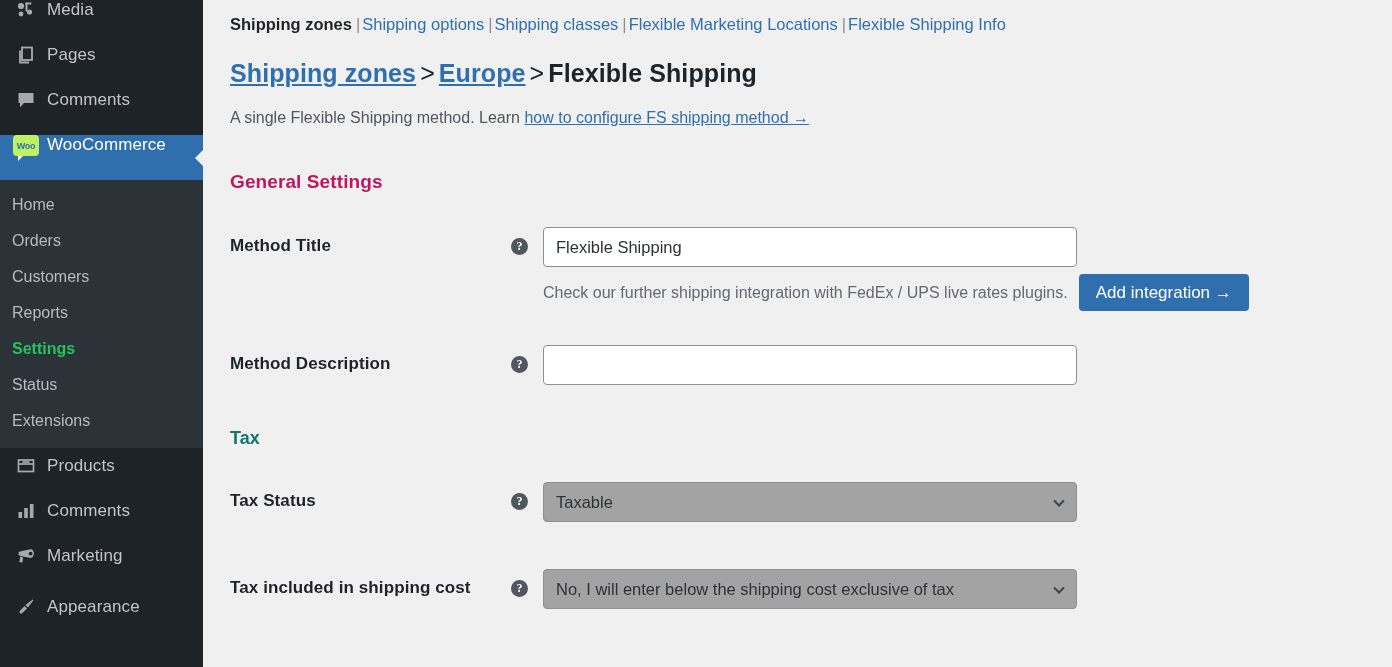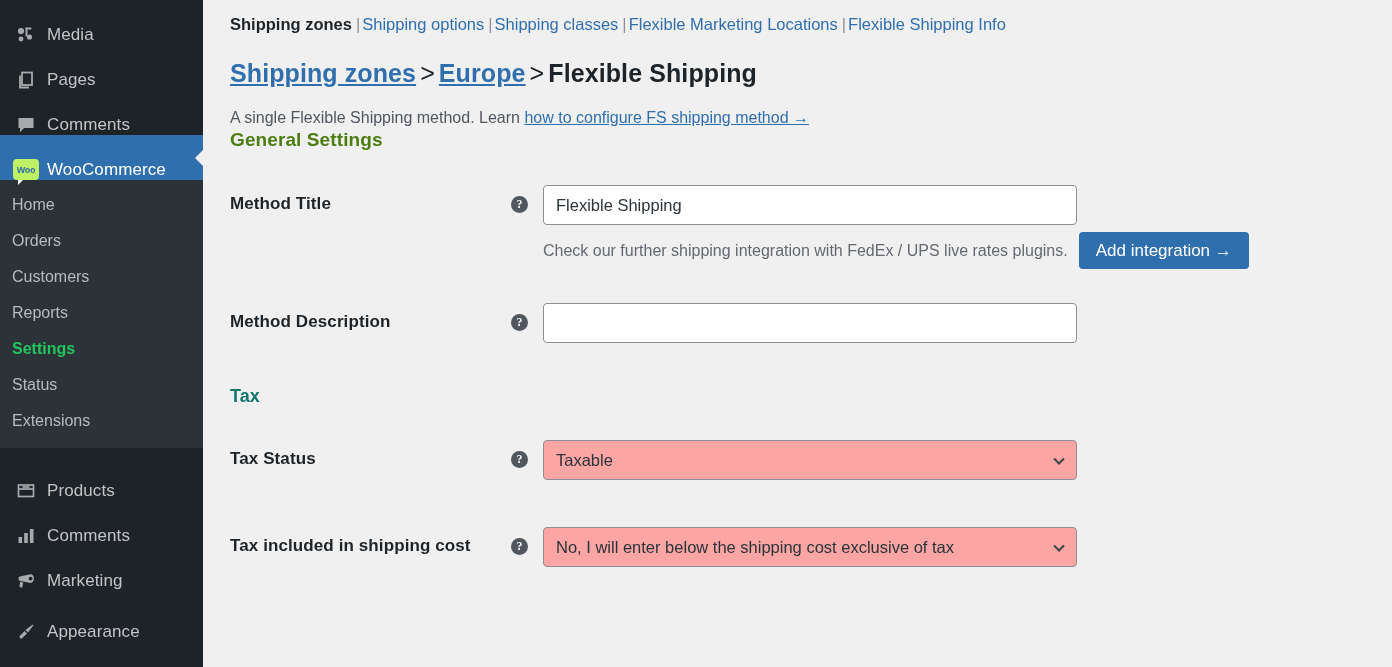--- a/index.html
+++ b/index.html
@@ -16,21 +16,21 @@
   .sidebar {
     width: 203px;
     min-width: 203px;
     background: #1d2327;
     height: 667px;
     position: relative;
     overflow: hidden;
   }
   .menu-item {
     display: flex;
-    align-items: flex-end;
+    align-items: flex-start;
     height: 45px;
     padding-left: 8px;
     color: #c3c4c7;
     font-size: 17px;
     letter-spacing: 0.1px;
   }
   .menu-item .mi-icon {
     width: 36px;
     min-width: 36px;
     display: flex;
@@ -130,21 +130,22 @@
     font-size: 16px;
     color: #50575e;
     margin-top: 19px;
     line-height: 22px;
   }
   .desc a { color: #2f6fad; text-decoration: underline; cursor: pointer; }
 
   h2.section-title {
     font-size: 19px;
     font-weight: bold;
-    color: #4d7c0f;
+    color: #be185d;
+    margin-top: 42px;
     letter-spacing: 0.1px;
   }
   h2.sub-section-title {
     font-size: 18px;
     font-weight: bold;
     color: #0f766e;
     letter-spacing: 0.1px;
   }
 
   
@@ -188,21 +189,21 @@
     color: #2c3338;
     padding: 0 12px;
     display: flex;
     align-items: center;
     outline: none;
     font-family: "Liberation Sans", sans-serif;
   }
   .select-fld {
     width: 534px;
     height: 40px;
-    background: #fca5a5;
+    background: #a3a3a3;
     border: 1px solid #8c8f94;
     border-radius: 4px;
     font-size: 16.5px;
     color: #2c3338;
     padding: 0 34px 0 12px;
     display: flex;
     align-items: center;
     position: relative;
     cursor: pointer;
     white-space: nowrap;

